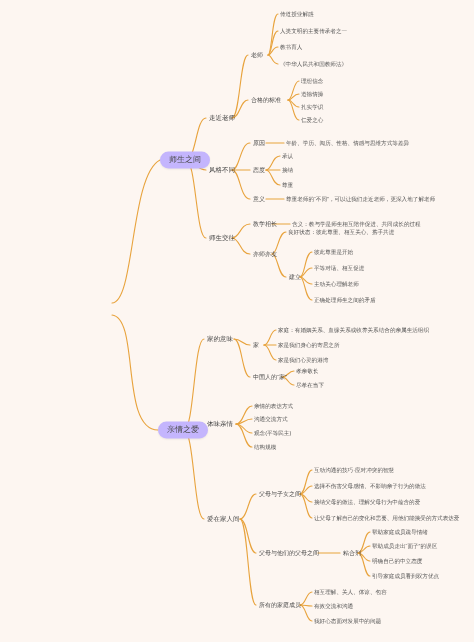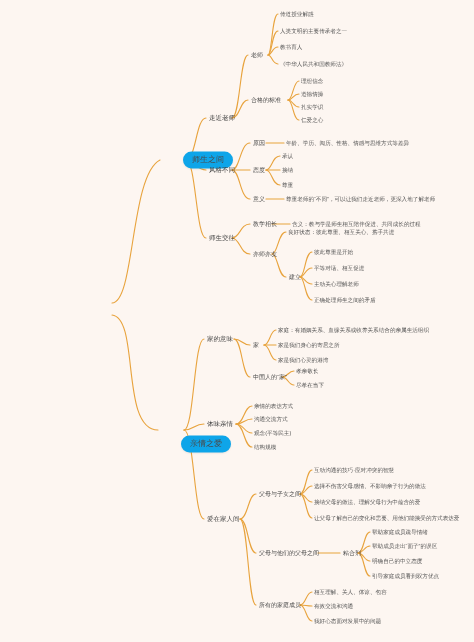--- a/index.html
+++ b/index.html
@@ -37,25 +37,24 @@
     text-align:center;
     letter-spacing:.3px;
     box-shadow:0 1px 2px rgba(0,0,0,.10);
   }
   .root span{display:block;}
 
   
   .lvl1{
     font-size:8px;
     color:#4a4a4a;
-    background:#0ea5e9;
+    background:#c4b5fd;
     border-radius:9px;
     padding:4px 9px;
     box-shadow:0 1px 2px rgba(0,0,0,.07);
-    margin-left:23px;
   }
   
   .lvl2{font-size:6.5px;color:#444;padding:1px 3px;}
   
   .lvl3{font-size:6px;color:#4b4b4b;padding:1px 3px;}
   
   .lvl4{font-size:5.6px;color:#555;padding:1px 2px;}
 </style>
 </head>
 <body>
@@ -185,21 +184,21 @@
   <div class="node lvl4" style="left:290px;top:224px;">含义：教与学是师生相互陪伴促进、共同成长的过程</div>
 
   <div class="node lvl3" style="left:250px;top:254px;">亦师亦友</div>
   <div class="node lvl4" style="left:286px;top:232px;">良好状态：彼此尊重、相互关心、携手共进</div>
   <div class="node lvl3" style="left:286px;top:277px;">建立</div>
   <div class="node lvl4" style="left:312px;top:252px;">彼此尊重是开始</div>
   <div class="node lvl4" style="left:312px;top:268px;">平等对话、相互促进</div>
   <div class="node lvl4" style="left:312px;top:284px;">主动关心理解老师</div>
   <div class="node lvl4" style="left:312px;top:300px;">正确处理师生之间的矛盾</div>
 
-  <div class="node lvl1" style="left:158px;top:444px;">亲情之爱</div>
+  <div class="node lvl1" style="left:158px;top:430px;">亲情之爱</div>
 
   <div class="node lvl2" style="left:204px;top:339px;">家的意味</div>
   <div class="node lvl2" style="left:204px;top:424px;">体味亲情</div>
   <div class="node lvl2" style="left:204px;top:519px;">爱在家人间</div>
 
   <div class="node lvl3" style="left:250px;top:345px;">家</div>
   <div class="node lvl4" style="left:276px;top:330px;">家庭：有婚姻关系、血缘关系或收养关系结合的亲属生活组织</div>
   <div class="node lvl4" style="left:276px;top:345px;">家是我们身心的寄居之所</div>
   <div class="node lvl4" style="left:276px;top:360px;">家是我们心灵的港湾</div>
 

